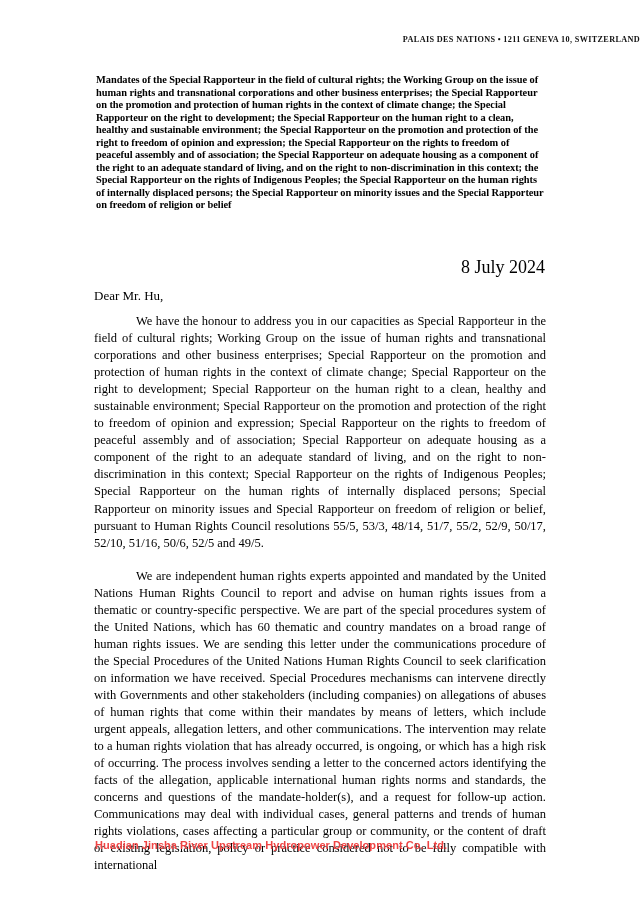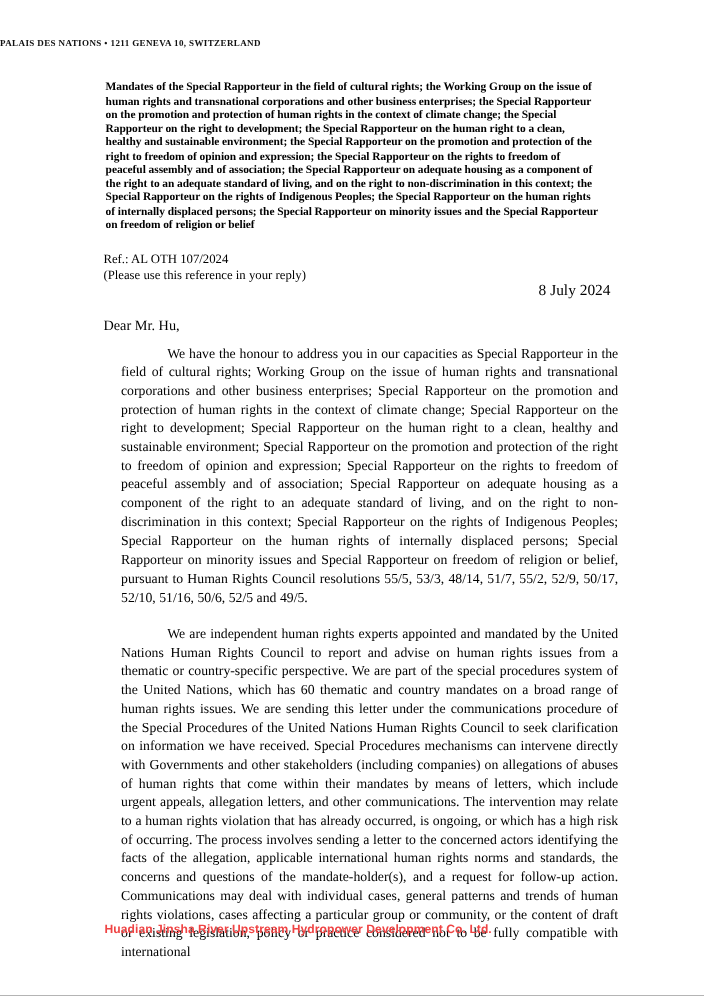--- a/index.html
+++ b/index.html
@@ -17,21 +17,21 @@
     color: #000000;
     -webkit-font-smoothing: antialiased;
   }
 
   
   .letterhead {
     position: absolute;
     left: 0;
     right: 0;
     top: 35px;
-    text-align: left;
+    text-align: right;
     font-family: "Liberation Serif", "DejaVu Serif", serif;
     font-weight: bold;
     font-size: 8.2px;
     letter-spacing: 0.35px;
     color: #111;
   }
 
   
   .mandates {
     position: absolute;
@@ -52,42 +52,41 @@
     left: 94px;
     top: 229px;
     font-size: 11.6px;
     line-height: 14.5px;
   }
   .refblock div { white-space: nowrap; }
 
   
   .date {
     position: absolute;
-    left: 104px;
+    left: 94px;
     width: 451px;
     top: 257px;
     text-align: right;
-    font-size: 14px;
+    font-size: 18px;
   }
 
   
   .salutation {
     position: absolute;
     left: 94px;
     top: 288px;
     font-size: 13px;
   }
 
   
   .body-area {
     position: absolute;
     left: 94px;
     top: 313px;
     width: 452px;
-    margin-left: 16px;
   }
   .para {
     margin: 0 0 16px 0;
     font-size: 12.5px;
     line-height: 17.05px;
     text-align: justify;
     text-justify: inter-word;
     text-indent: 42px;
     hyphens: none;
   }
@@ -107,24 +106,20 @@
 </style>
 </head>
 <body>
 
 <div class="page">
 
   <div class="letterhead">PALAIS DES NATIONS • 1211 GENEVA 10, SWITZERLAND</div>
 
   <div class="mandates">Mandates of the Special Rapporteur in the field of cultural rights; the Working Group on the issue of human rights and transnational corporations and other business enterprises; the Special Rapporteur on the promotion and protection of human rights in the context of climate change; the Special Rapporteur on the right to development; the Special Rapporteur on the human right to a clean, healthy and sustainable environment; the Special Rapporteur on the promotion and protection of the right to freedom of opinion and expression; the Special Rapporteur on the rights to freedom of peaceful assembly and of association; the Special Rapporteur on adequate housing as a component of the right to an adequate standard of living, and on the right to non-discrimination in this context; the Special Rapporteur on the rights of Indigenous Peoples; the Special Rapporteur on the human rights of internally displaced persons; the Special Rapporteur on minority issues and the Special Rapporteur on freedom of religion or belief</div>
 
-  <div class="refblock">
-    <div>Ref.: AL OTH 107/2024</div>
-    <div>(Please use this reference in your reply)</div>
-  </div>
 
   <div class="date">8 July 2024</div>
 
   <div class="salutation">Dear Mr. Hu,</div>
 
   <div class="body-area">
     <p class="para">We have the honour to address you in our capacities as Special Rapporteur in the field of cultural rights; Working Group on the issue of human rights and transnational corporations and other business enterprises; Special Rapporteur on the promotion and protection of human rights in the context of climate change; Special Rapporteur on the right to development; Special Rapporteur on the human right to a clean, healthy and sustainable environment; Special Rapporteur on the promotion and protection of the right to freedom of opinion and expression; Special Rapporteur on the rights to freedom of peaceful assembly and of association; Special Rapporteur on adequate housing as a component of the right to an adequate standard of living, and on the right to non-discrimination in this context; Special Rapporteur on the rights of Indigenous Peoples; Special Rapporteur on the human rights of internally displaced persons; Special Rapporteur on minority issues and Special Rapporteur on freedom of religion or belief, pursuant to Human Rights Council resolutions 55/5, 53/3, 48/14, 51/7, 55/2, 52/9, 50/17, 52/10, 51/16, 50/6, 52/5 and 49/5.</p>
     <p class="para">We are independent human rights experts appointed and mandated by the United Nations Human Rights Council to report and advise on human rights issues from a thematic or country-specific perspective. We are part of the special procedures system of the United Nations, which has 60 thematic and country mandates on a broad range of human rights issues. We are sending this letter under the communications procedure of the Special Procedures of the United Nations Human Rights Council to seek clarification on information we have received. Special Procedures mechanisms can intervene directly with Governments and other stakeholders (including companies) on allegations of abuses of human rights that come within their mandates by means of letters, which include urgent appeals, allegation letters, and other communications. The intervention may relate to a human rights violation that has already occurred, is ongoing, or which has a high risk of occurring. The process involves sending a letter to the concerned actors identifying the facts of the allegation, applicable international human rights norms and standards, the concerns and questions of the mandate-holder(s), and a request for follow-up action. Communications may deal with individual cases, general patterns and trends of human rights violations, cases affecting a particular group or community, or the content of draft or existing legislation, policy or practice considered not to be fully compatible with international</p>
   </div>
 

